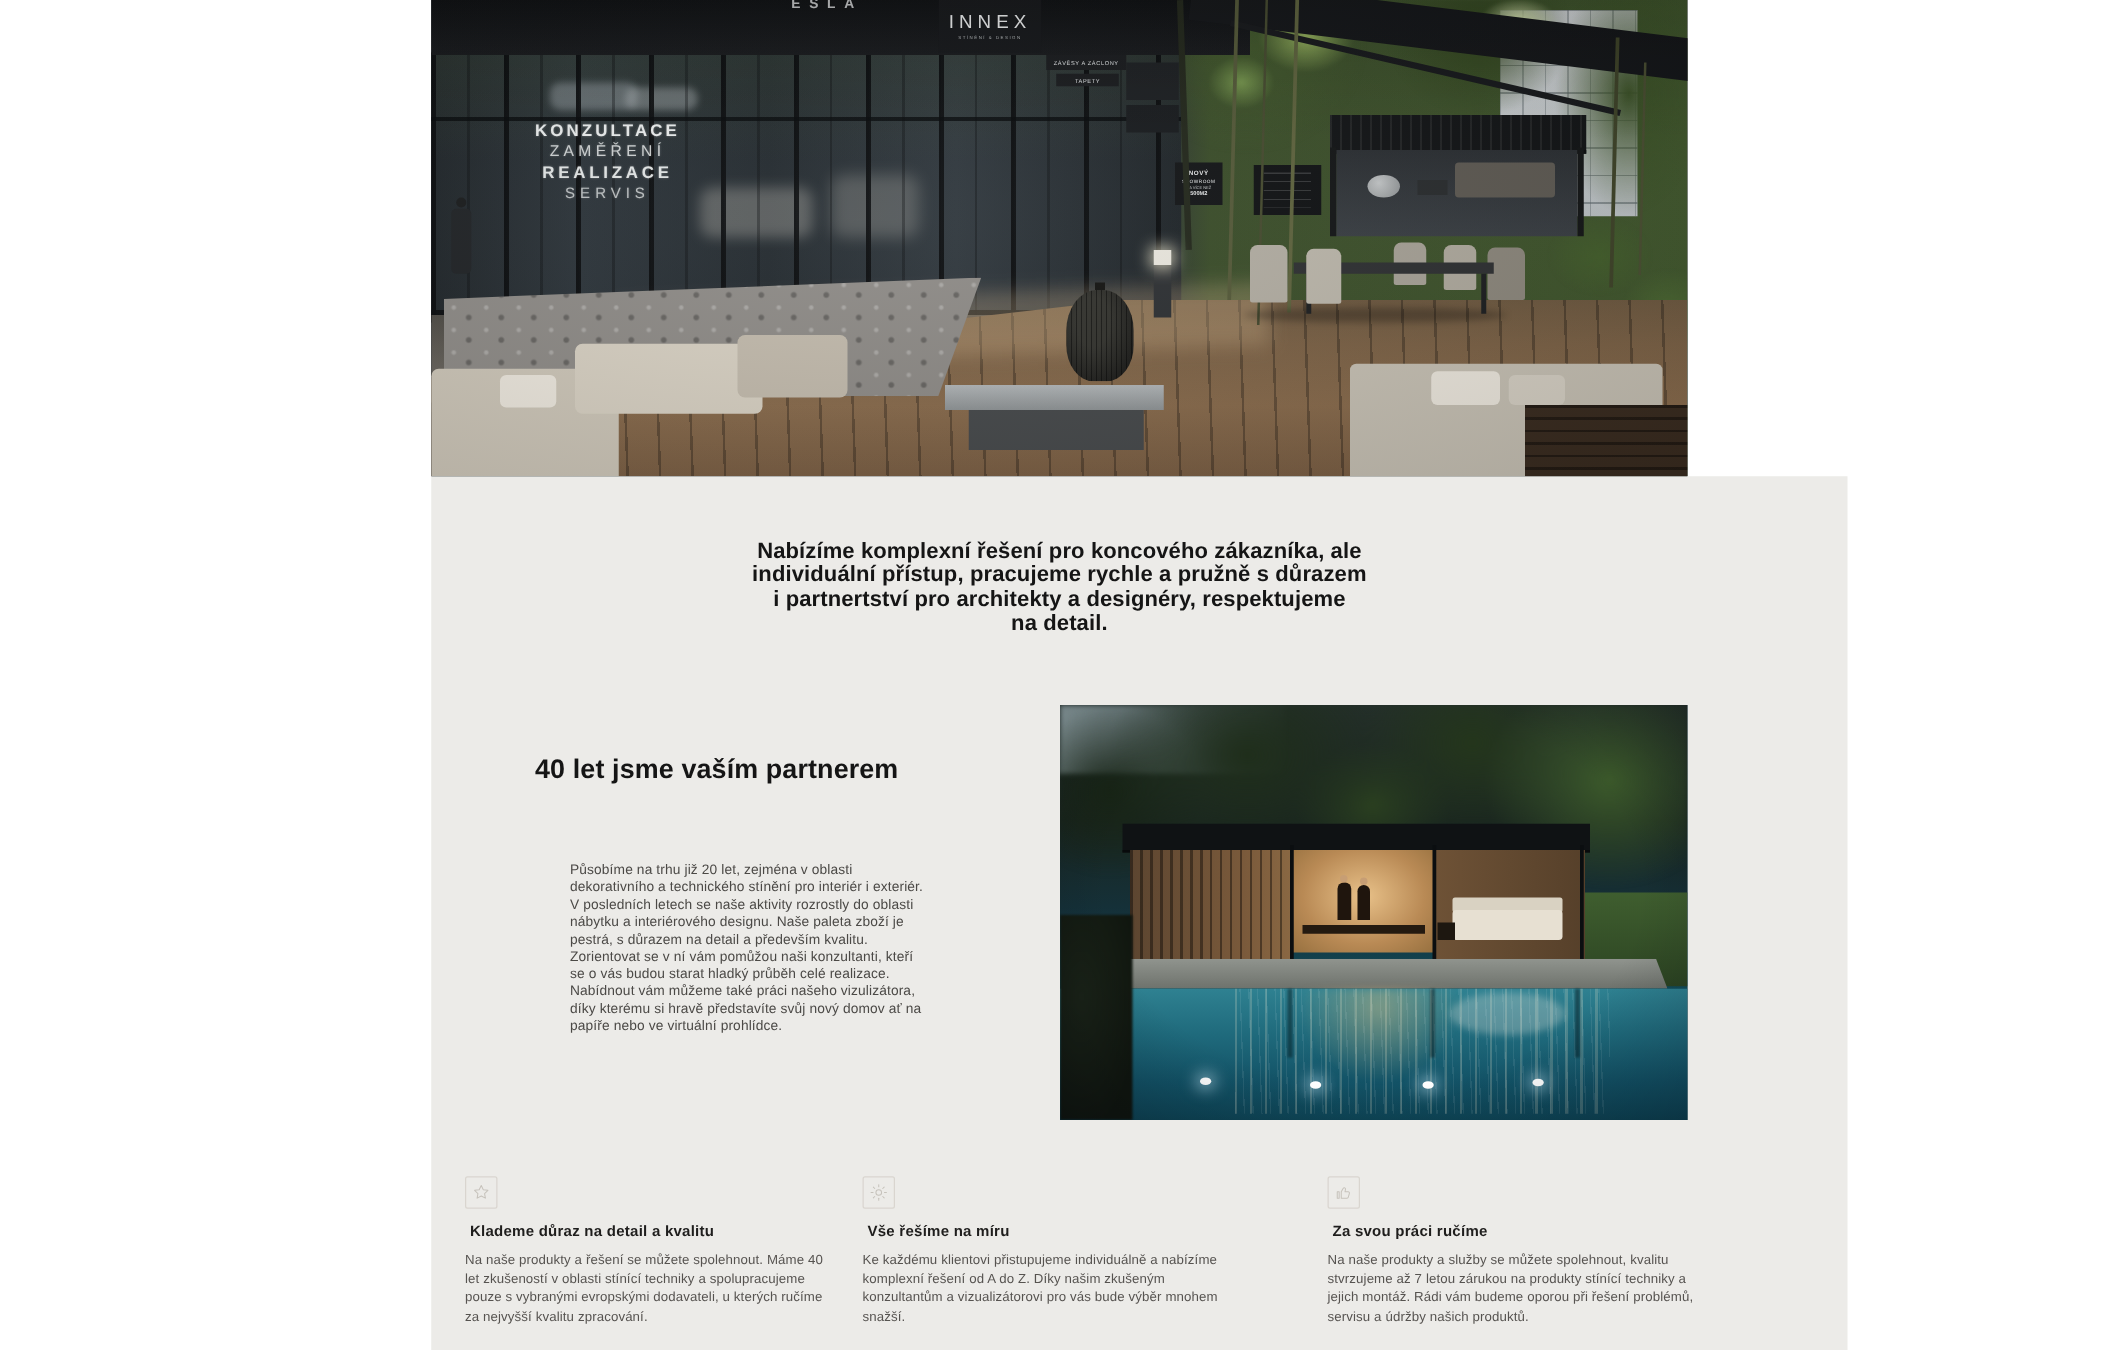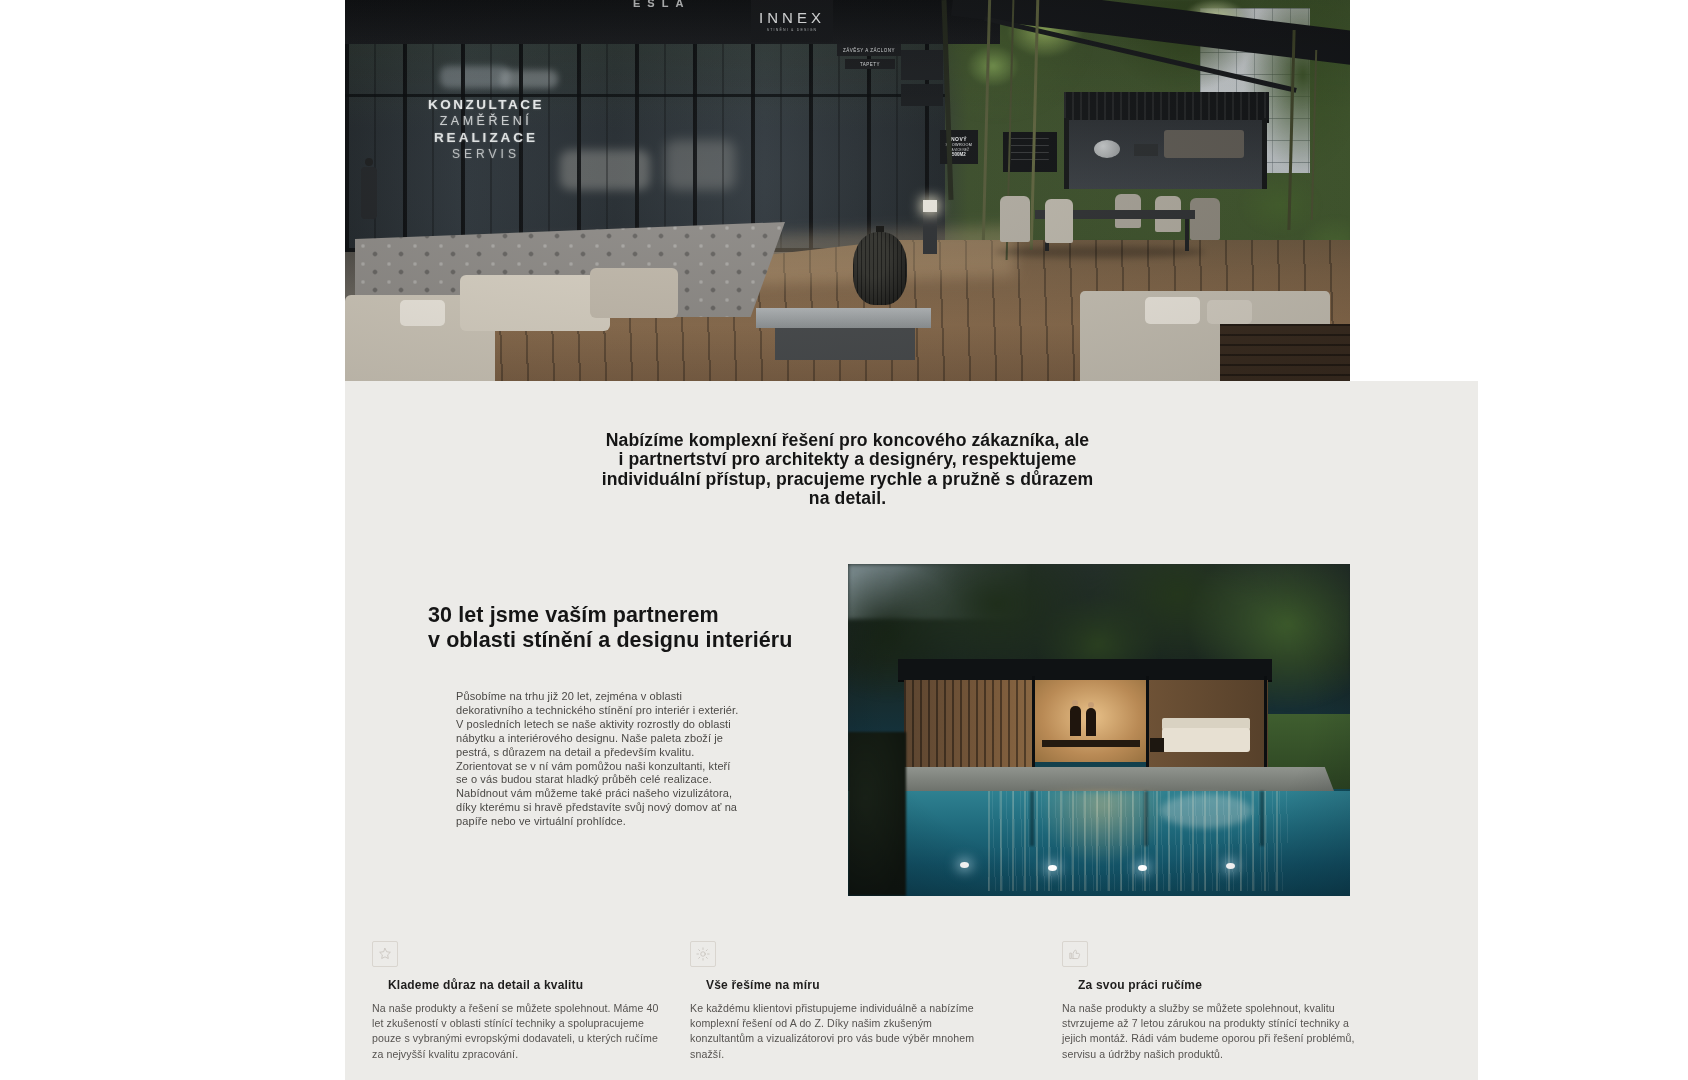--- a/index.html
+++ b/index.html
@@ -202,21 +202,21 @@
   .pool::after{content:'';position:absolute;inset:0;pointer-events:none;
       background:radial-gradient(ellipse at 50% 45%,transparent 60%,rgba(0,0,10,.25));}
 
   
   .feature{position:absolute;top:941px;width:296px;}
   .fc1{left:372px;}.fc2{left:690px;}.fc3{left:1062px;}
   .f-icon{width:24px;height:24px;border:1px solid var(--icon-border,#d9d5cf);border-radius:2px;
       display:flex;align-items:center;justify-content:center;margin-bottom:11px;}
   .f-icon svg{width:16px;height:16px;stroke:var(--icon-stroke,#c6c2bb);fill:none;
       stroke-width:1.2;stroke-linejoin:round;stroke-linecap:round;}
-  .f-title{margin:0 16px 9px;font-size:12px;font-weight:700;letter-spacing:.2px;color:#1f1e1d;}
+  .f-title{margin:0 4px 9px;font-size:12px;font-weight:700;letter-spacing:.2px;color:#1f1e1d;}
   .f-text{margin:0;font-size:10.6px;line-height:15.2px;letter-spacing:.1px;color:var(--muted-text,#565350);}
 </style>
 </head>
 <body>
 
 <div class="page">
 
   <div class="gray-bg"></div>
 
   <figure class="hero">
@@ -292,28 +292,27 @@
     <div class="glasstext">
       <div class="gt1">KONZULTACE</div>
       <div class="gt2">ZAMĚŘENÍ</div>
       <div class="gt3">REALIZACE</div>
       <div class="gt4">SERVIS</div>
     </div>
   </figure>
 
   <h2 class="intro">
     <div>Nabízíme komplexní řešení pro koncového zákazníka, ale</div>
+    <div>individuální přístup, pracujeme rychle a pružně s důrazem</div>
     <div>i partnertství pro architekty a designéry, respektujeme</div>
-    <div>individuální přístup, pracujeme rychle a pružně s důrazem</div>
     <div>na detail.</div>
   </h2>
 
   <h2 class="about-h">
-    <div>30 let jsme vaším partnerem</div>
-    <div>v oblasti stínění a designu interiéru</div>
+    <div>40 let jsme vaším partnerem</div>
   </h2>
   <p class="about-p">Působíme na trhu již 20 let, zejména v oblasti dekorativního a technického stínění pro interiér i exteriér. V posledních letech se naše aktivity rozrostly do oblasti nábytku a interiérového designu. Naše paleta zboží je pestrá, s důrazem na detail a především kvalitu. Zorientovat se v ní vám pomůžou naši konzultanti, kteří se o vás budou starat hladký průběh celé realizace. Nabídnout vám můžeme také práci našeho vizulizátora, díky kterému si hravě představíte svůj nový domov ať na papíře nebo ve virtuální prohlídce.</p>
 
   <figure class="pool">
     <div class="p-base"></div>
     <div class="p-sky"></div>
     <div class="p-trees"></div>
     <div class="p-lawn"></div>
     <div class="p-roof"></div>
     <div class="p-wallL"></div>

